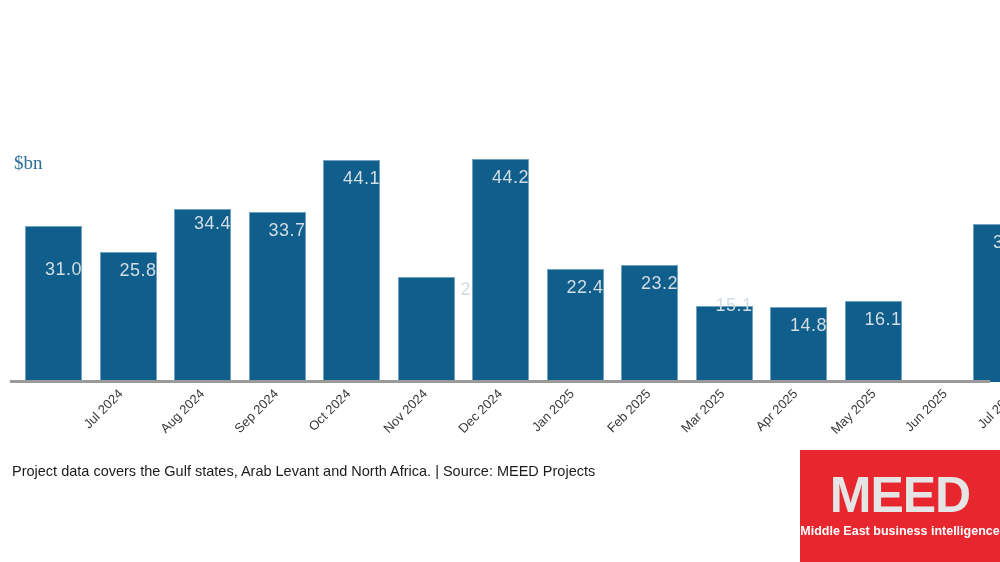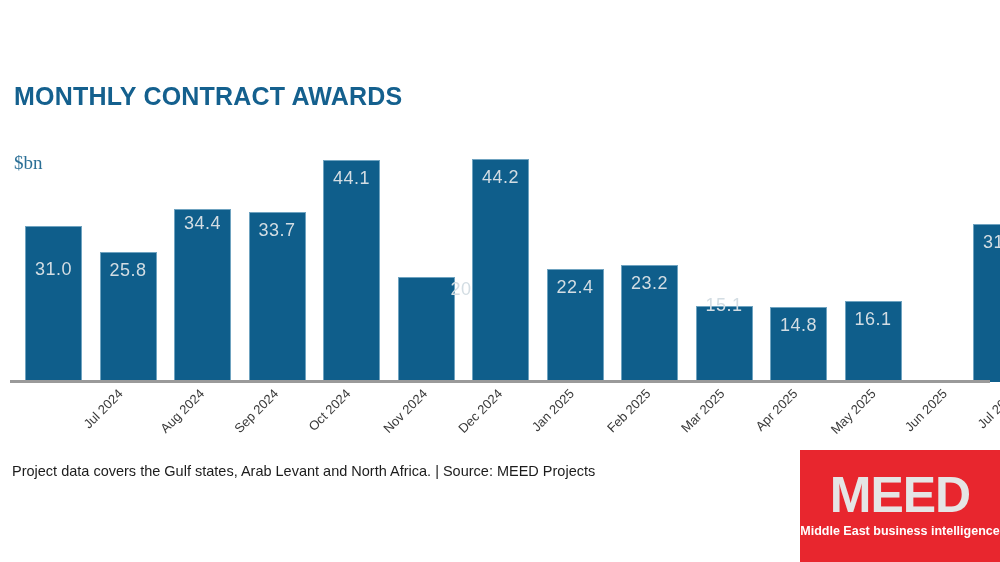--- a/index.html
+++ b/index.html
@@ -60,21 +60,21 @@
     background: #0f5e8b;
     border-top: 1px solid #6fa3c0;
     border-left: 1px solid #6fa3c0;
     border-right: 1px solid #6fa3c0;
     box-sizing: border-box;
   }
   .bar-value {
     position: absolute;
     left: 0;
     width: 100%;
-    text-align: center;
+    text-align: right;
     font-size: 18px;
     color: #d3dde3;
     font-family: "Liberation Sans", sans-serif;
     letter-spacing: 0.5px;
     white-space: nowrap;
   }
 
   
   #axis-line {
     position: absolute;
@@ -140,21 +140,20 @@
     color: #ffffff;
     font-family: "Liberation Sans", sans-serif;
     white-space: nowrap;
   }
 </style>
 </head>
 <body>
 
 <div id="page">
 
-  <div id="chart-title">MONTHLY CONTRACT AWARDS</div>
 
   <div id="chart-subtitle">$bn</div>
 
   <div id="plot-area">
       <div class="bar-group" style="left: 25px; width: 57px; height: 131px;">
         <div class="bar" style="height: 156.24px;"></div>
         <div class="bar-value" style="top: 8px;">31.0</div>
       </div>
       <div class="bar-group" style="left: 99.5px; width: 57px; height: 130.032px;">
         <div class="bar" style="height: 130.032px;"></div>

